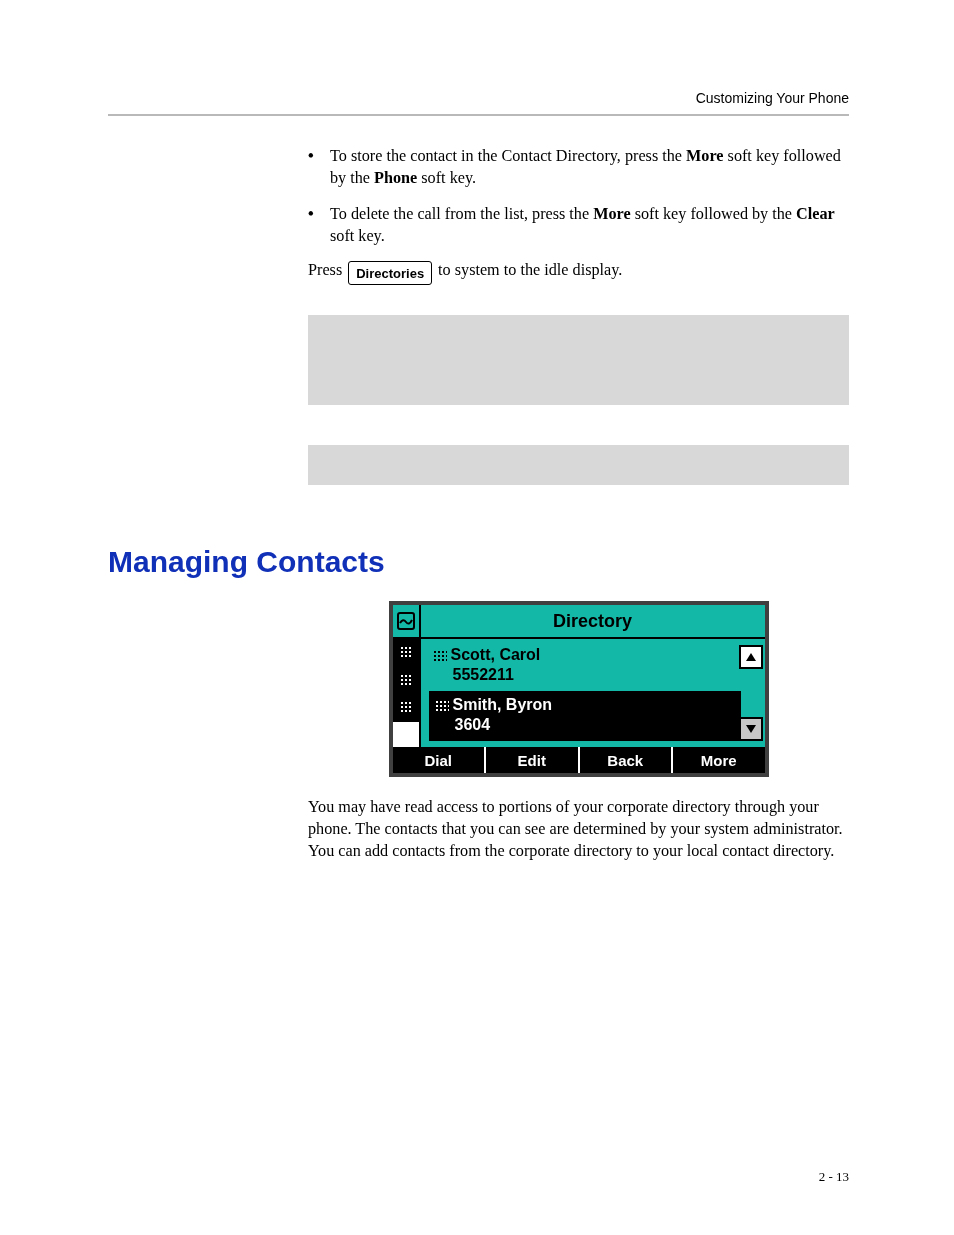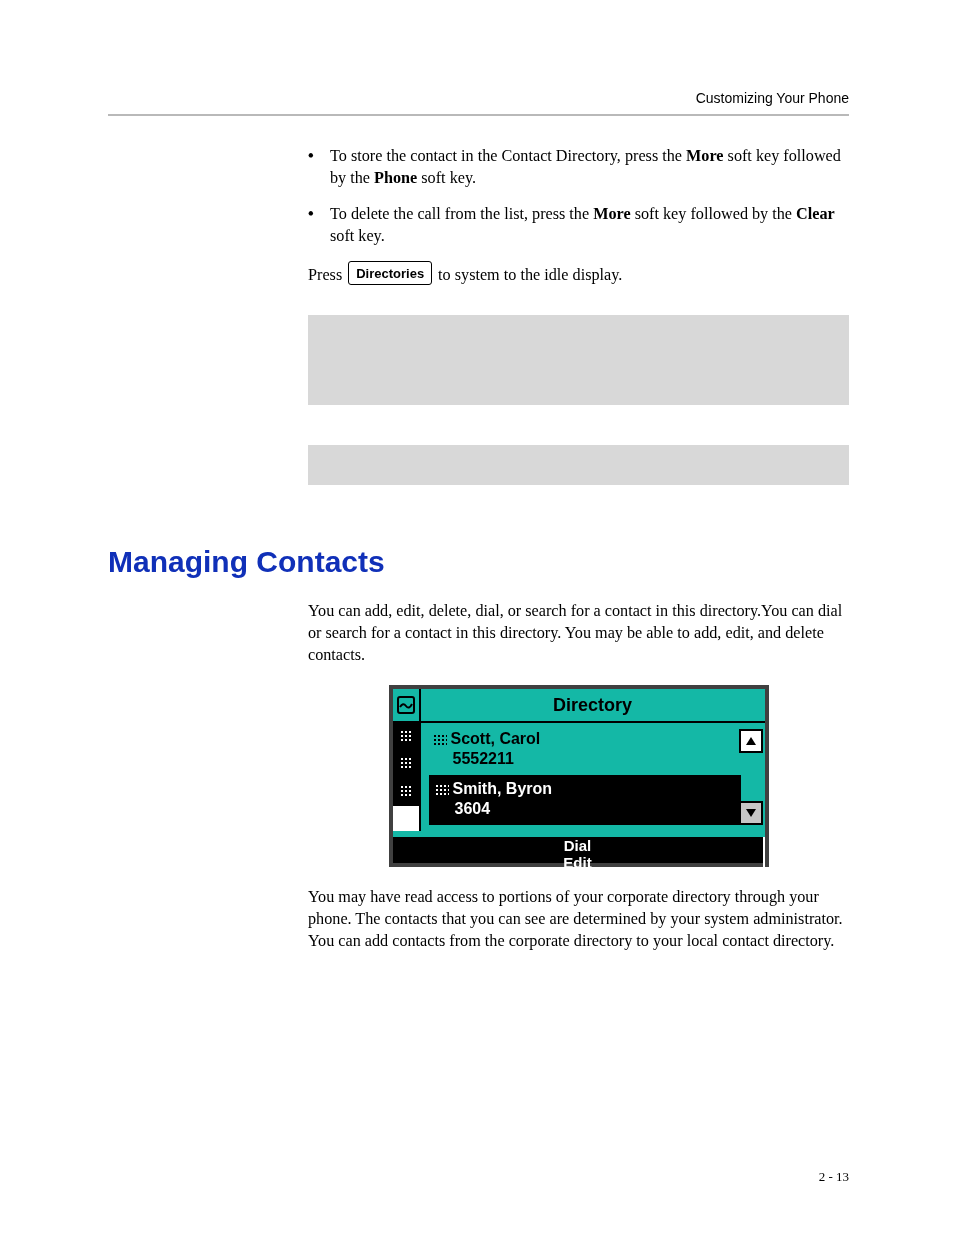--- a/index.html
+++ b/index.html
@@ -44,21 +44,21 @@
     width: 22px;
     flex: 0 0 22px;
     font-weight: bold;
   }
   .bullet-text {
     flex: 1;
   }
   .press-line {
     font-size: 16.2px;
     display: flex;
-    align-items: flex-end;
+    align-items: flex-start;
     flex-wrap: wrap;
   }
   .dir-btn {
     display: inline-flex;
     align-items: center;
     justify-content: center;
     border: 1.5px solid #000;
     border-radius: 3px;
     padding: 0 7px;
     height: 22px;
@@ -181,22 +181,20 @@
     border:2px solid #000; background:#fff;
     display:flex;align-items:center;justify-content:center;
     font-size:14px; font-weight:bold;
   }
   .arrow-up { top: 6px; }
   .arrow-down { bottom: 6px; background:#c7c7c7;}
   .lcd-softkeys {
     display:flex;
     height: 26px;
     background:#000;
-    margin-top: 6px;
-    flex-direction: column;
   }
   .sk {
     flex:1;
     color:#fff;
     font-family: "Arial Rounded MT Bold", Arial, sans-serif;
     font-weight:bold;
     font-size:15px;
     display:flex;align-items:center;justify-content:center;
     border-right:2px solid #fff;
   }
@@ -238,21 +236,20 @@
       <span> to system to the idle display.</span>
     </div>
 
     <div class="gray-box"></div>
     <div class="gray-box small"></div>
   </div>
 
   <h2 class="section-title">Managing Contacts</h2>
 
   <div class="content-block">
-    <p class="body-para">You can add, edit, delete, dial, or search for a contact in this directory.You can dial or search for a contact in this directory. You may be able to add, edit, and delete contacts.</p>
 
     <div class="phone-figure">
       <div class="lcd">
         <div class="lcd-title-row">
           <div class="lcd-icon-col">
             <svg width="18" height="18" viewBox="0 0 18 18">
               <rect x="1" y="1" width="16" height="16" rx="2" fill="none" stroke="#000" stroke-width="2"></rect>
               <path d="M3 11 Q6 6 9 10 Q12 14 15 8" stroke="#000" stroke-width="2" fill="none"></path>
             </svg>
           </div>

